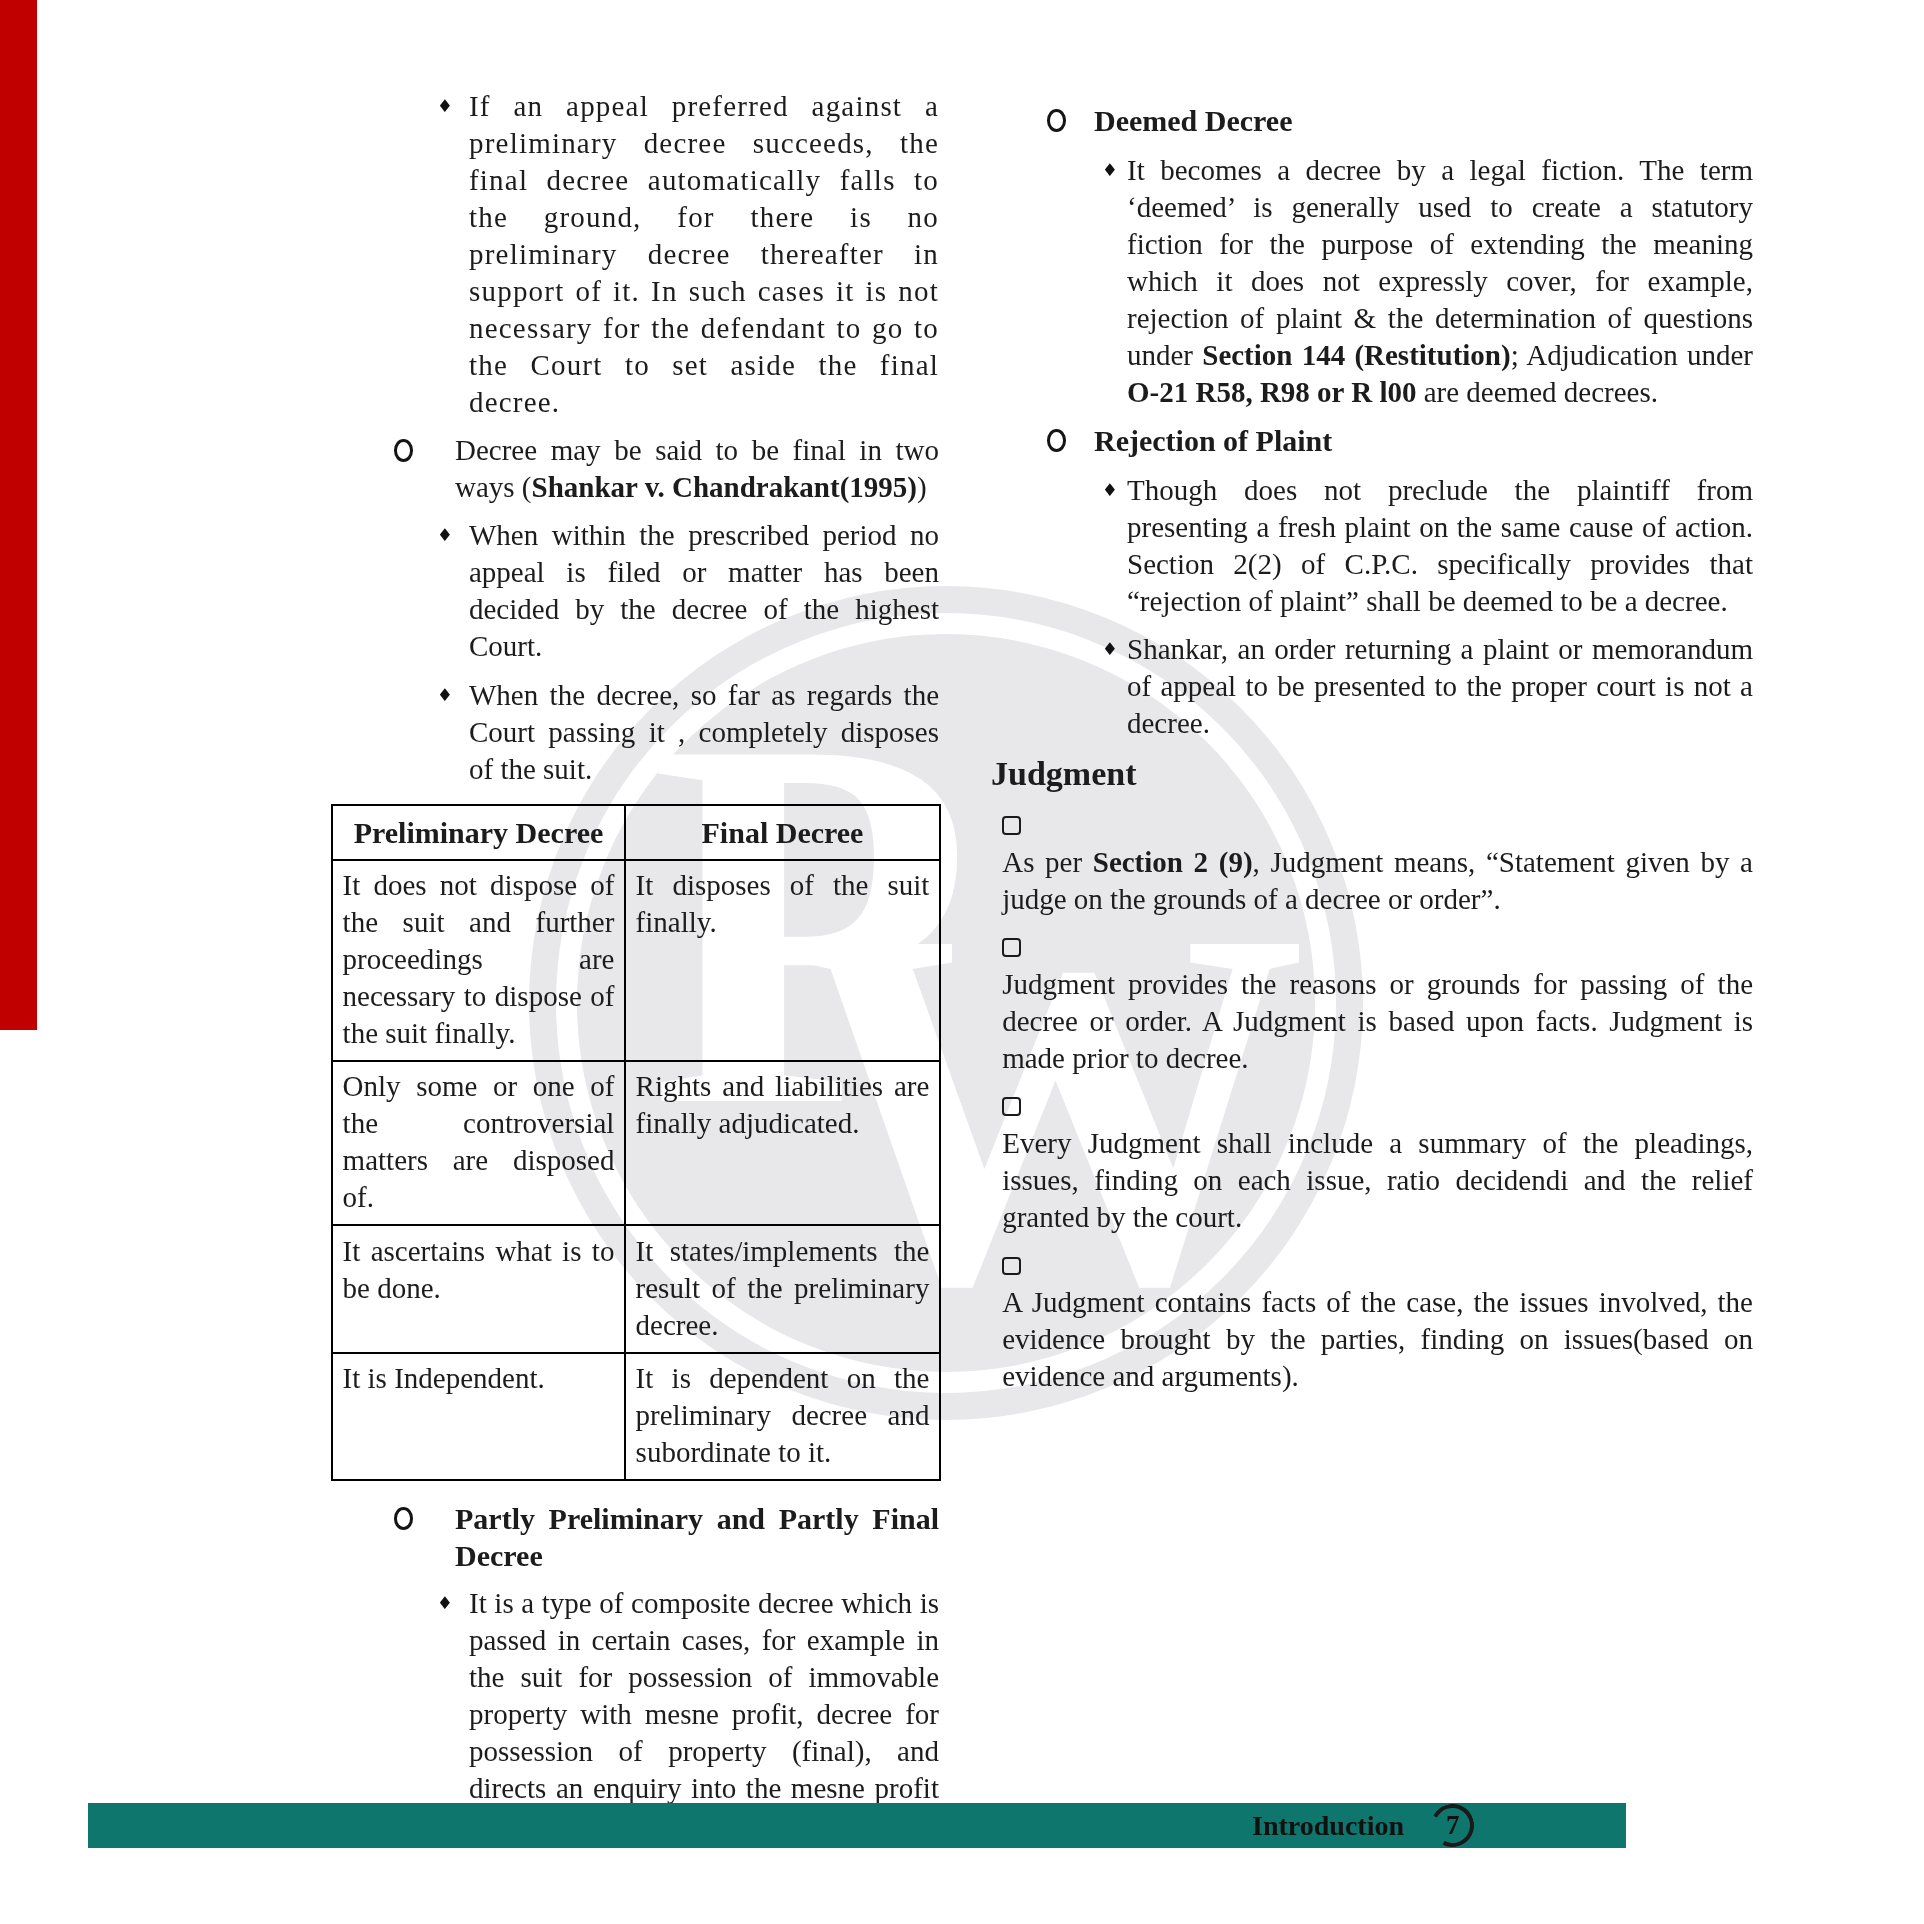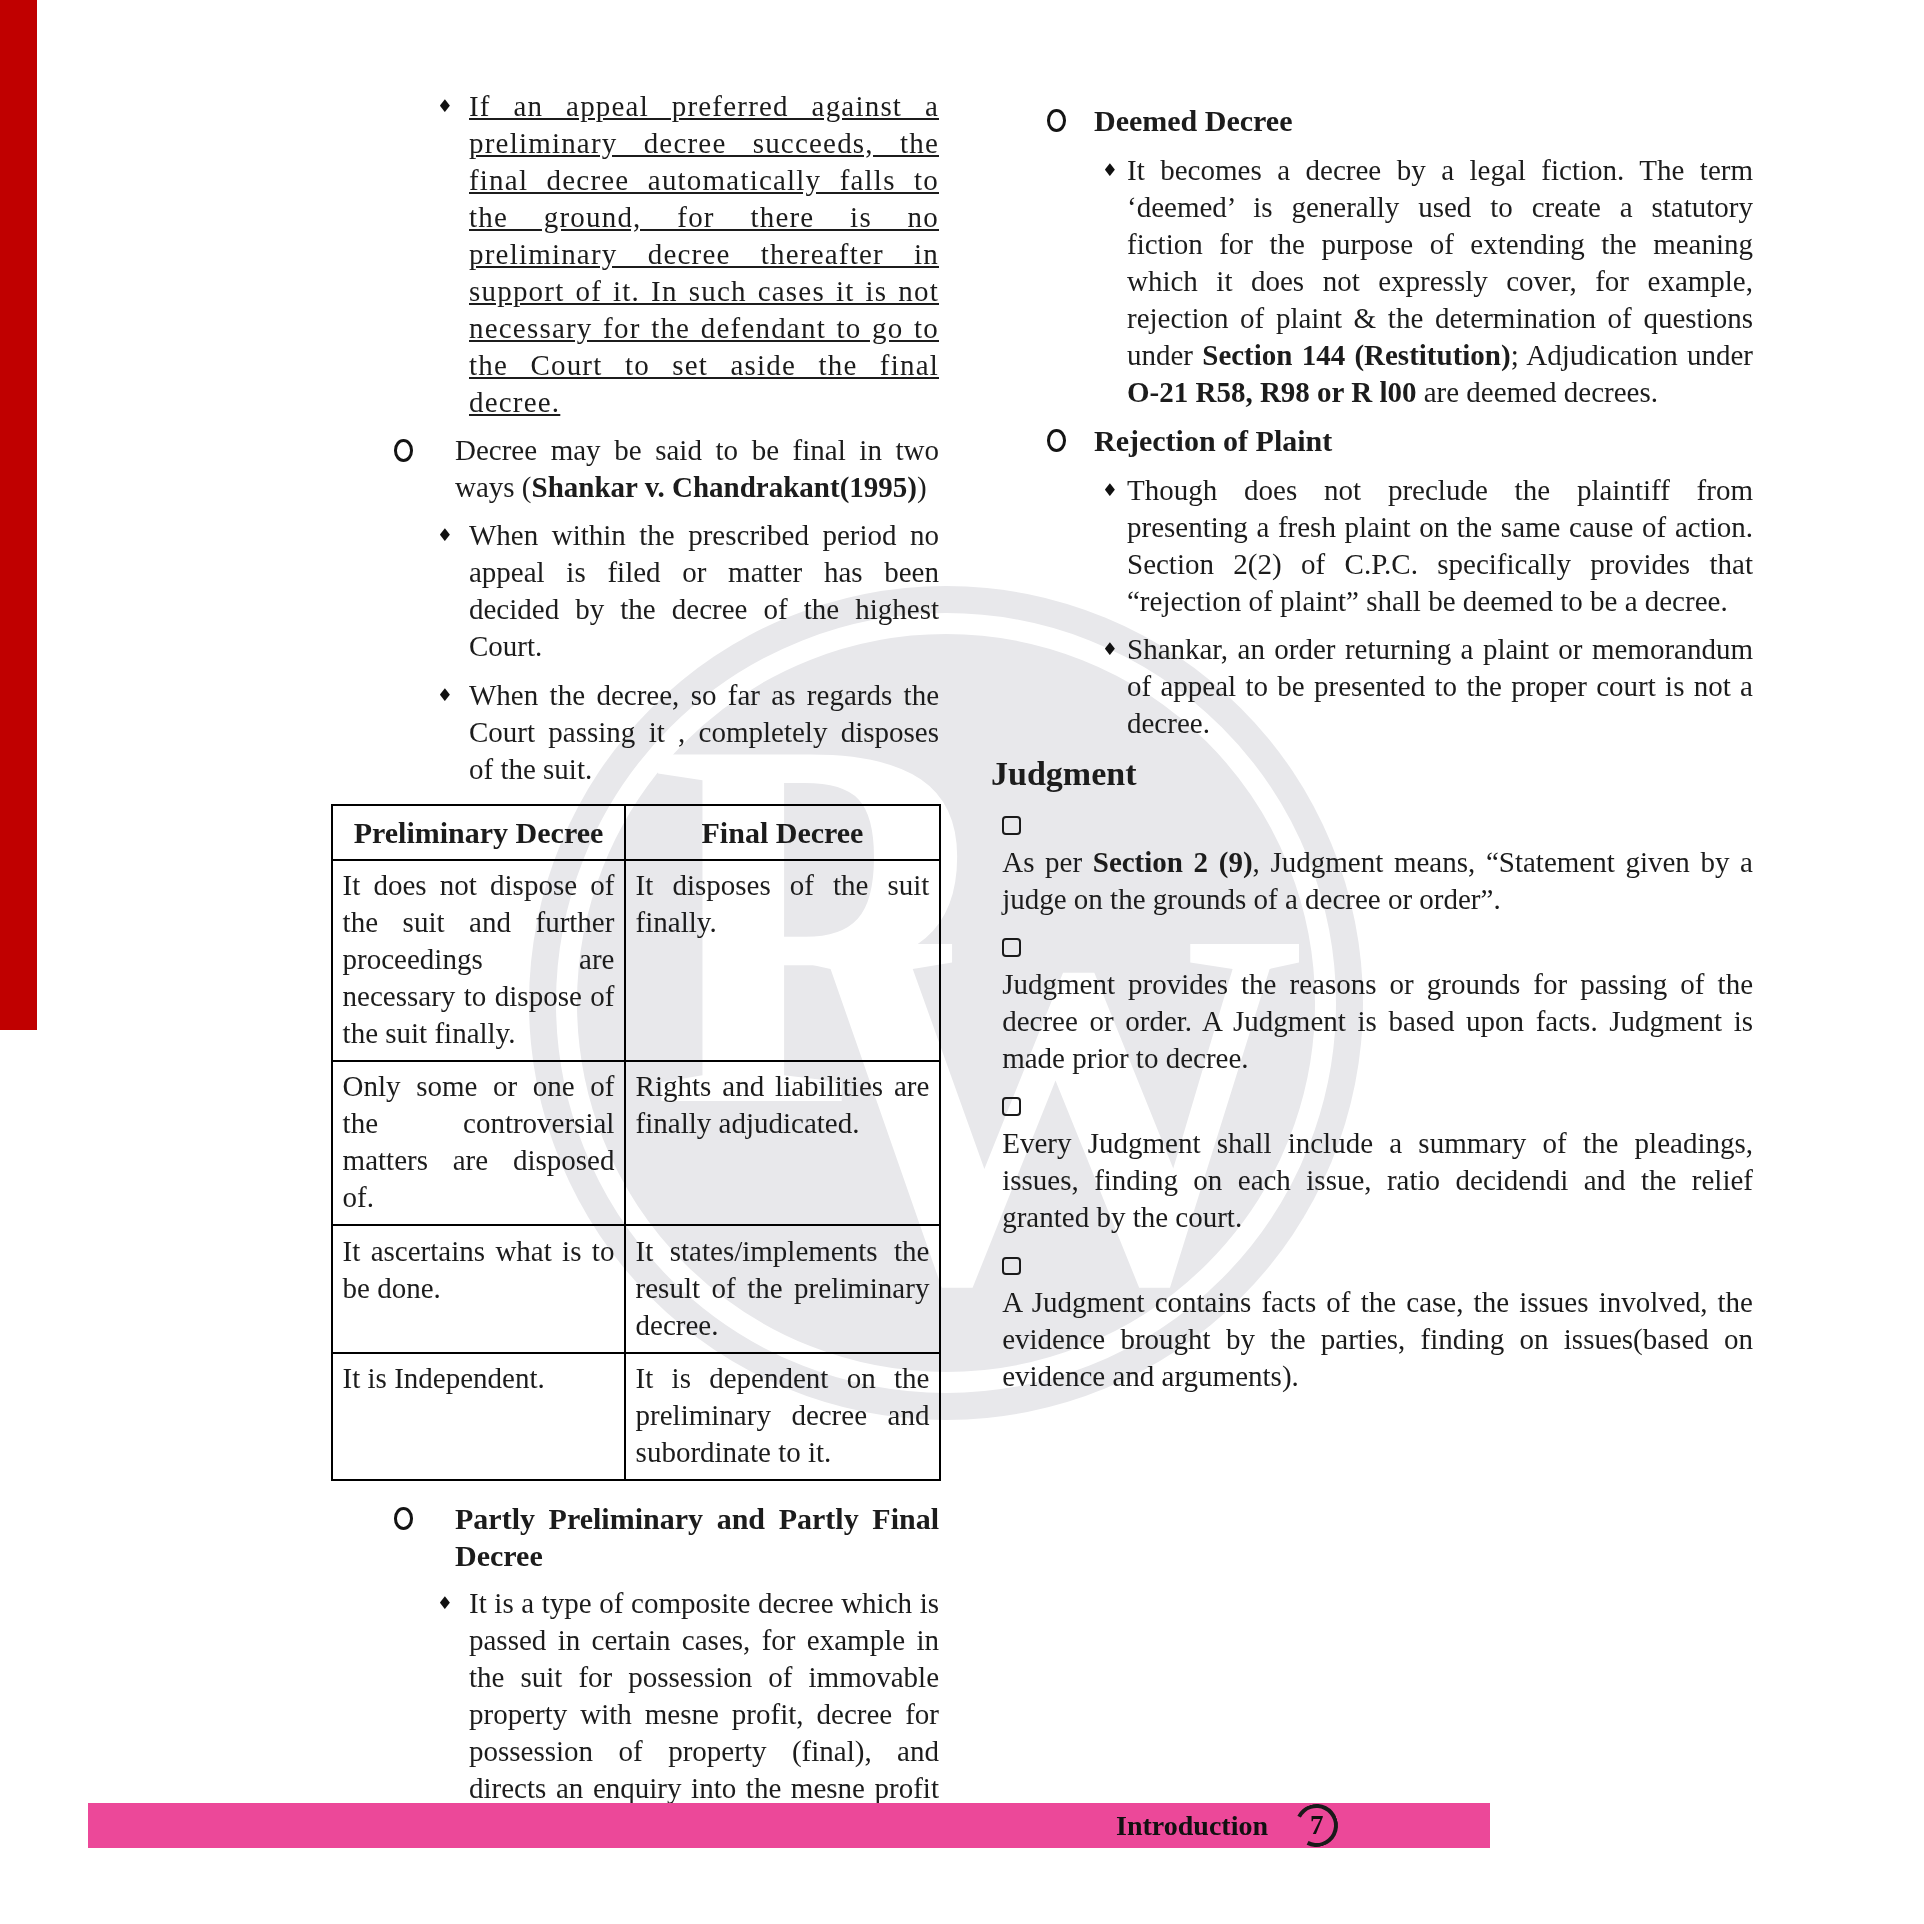--- a/index.html
+++ b/index.html
@@ -16,21 +16,21 @@
              font-family:"Liberation Serif",serif;}
   .wm-p{left:120px;top:72px;font-size:529px;}
   .wm-w{left:265px;top:265px;font-size:513px;}
   
   .col{position:absolute;font-size:29px;line-height:37px;}
   .col-left{left:331px;top:88px;width:608px;}
   .col-right{left:991px;top:102px;width:762px;}
   .item{display:flex;margin:0 0 11.2px 0;}
   .txt{flex:1 1 auto;text-align:justify;}
   .nojust{text-align:left;font-family:Liberation Serif, serif;}
-  .ls{letter-spacing:1.2px;text-decoration:underline;}
+  .ls{letter-spacing:1.2px;}
   .bullet-cell{flex:0 0 auto;}
   
   .blt-circle{display:inline-block;width:19px;height:22.5px;border:3.2px solid #141414;
               border-radius:50%;box-sizing:border-box;margin-top:7.2px;}
   .blt-square{display:inline-block;width:18.4px;height:18.4px;border:2.4px solid #1a1a1a;
               border-radius:4px;box-sizing:border-box;margin-top:8.8px;}
   .blt-diamond{font-family:"DejaVu Sans",sans-serif;font-size:17.6px;line-height:37px;color:#111;}
   
   .col-left .ind1{padding-left:63px;gap:24px;}  .col-left .ind1 .bullet-cell{width:37px;}
   .col-left .ind2{padding-left:106px;} .col-left .ind2 .bullet-cell{width:32px;}
@@ -39,21 +39,21 @@
   .col-right .ind2{padding-left:111px;} .col-right .ind2 .bullet-cell{width:25px;}
   .col-right .inds{padding-left:11.2px;flex-direction:column;}  .col-right .inds .bullet-cell{width:43px;}
   .sec-h{font-weight:bold;font-size:30px;line-height:37px;}
   .judgment-h{font-weight:bold;font-size:34px;line-height:42px;margin:8px 0 11.2px 0;}
   
   table.cmp{border-collapse:collapse;width:608px;margin:16px 0 19px 0;table-layout:fixed;}
   table.cmp th,table.cmp td{border:2.4px solid #000;vertical-align:top;}
   table.cmp th{font-size:30px;font-weight:bold;text-align:center;padding:8px 4.8px;}
   table.cmp td{font-size:29px;line-height:37px;text-align:justify;padding:6.4px 9.6px 8px 9.6px;}
   
-  .footer-bar{position:absolute;left:88px;top:1803px;width:1402px;height:45px;background:#ec4899;
+  .footer-bar{position:absolute;left:88px;top:1803px;width:1538px;height:45px;background:#0f766e;
               display:flex;align-items:center;justify-content:flex-end;box-sizing:border-box;
               padding-right:152px;gap:27px;}
   .footer-label{font-weight:bold;font-size:28px;color:#111;}
   .page-badge{width:43px;height:43px;box-sizing:border-box;border:4px solid #1a1a1a;border-radius:50%;
               border-left-color:transparent;transform:rotate(-18deg);
               display:flex;align-items:center;justify-content:center;background:transparent;}
   .page-badge span{transform:rotate(18deg);font-weight:bold;font-size:27px;
                    font-family:"Liberation Serif",serif;color:#111;}
   b{font-weight:bold;}
 </style>

